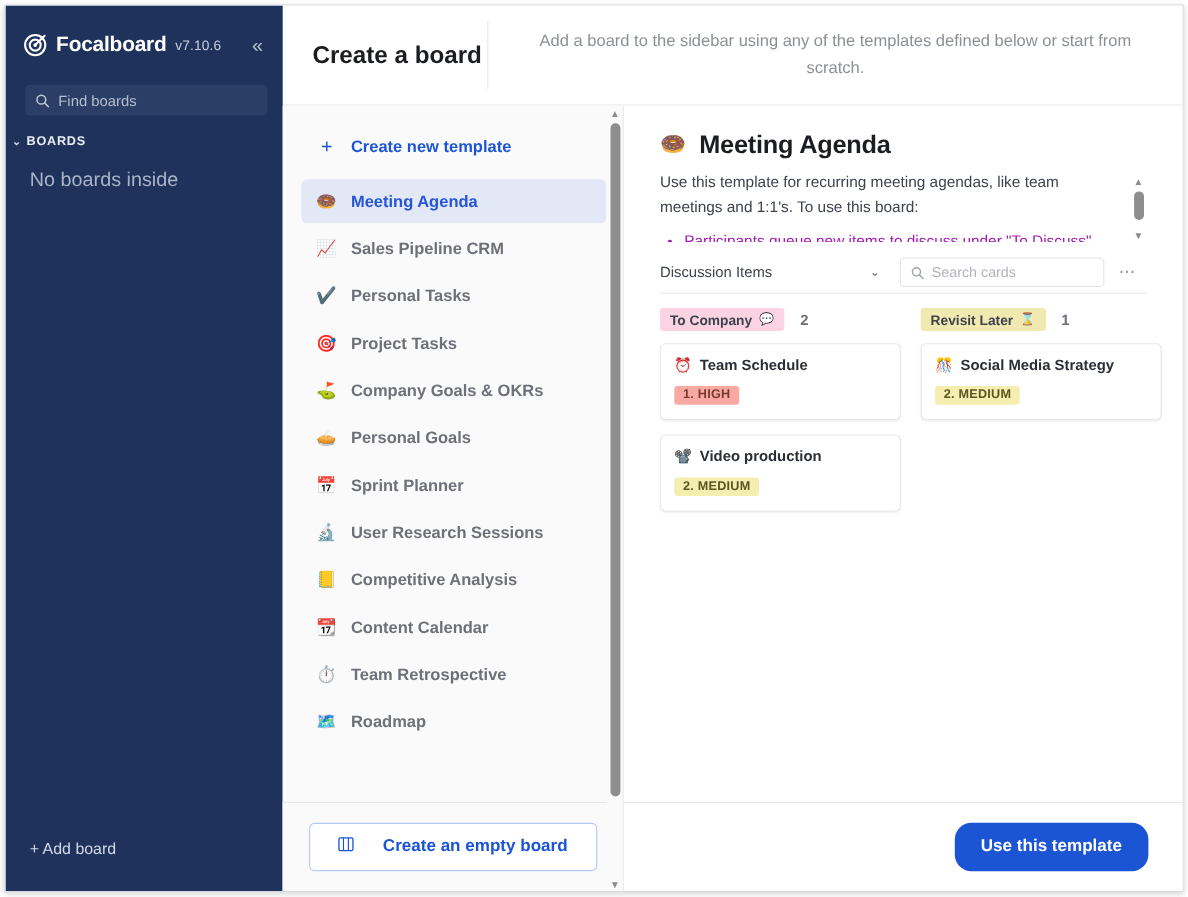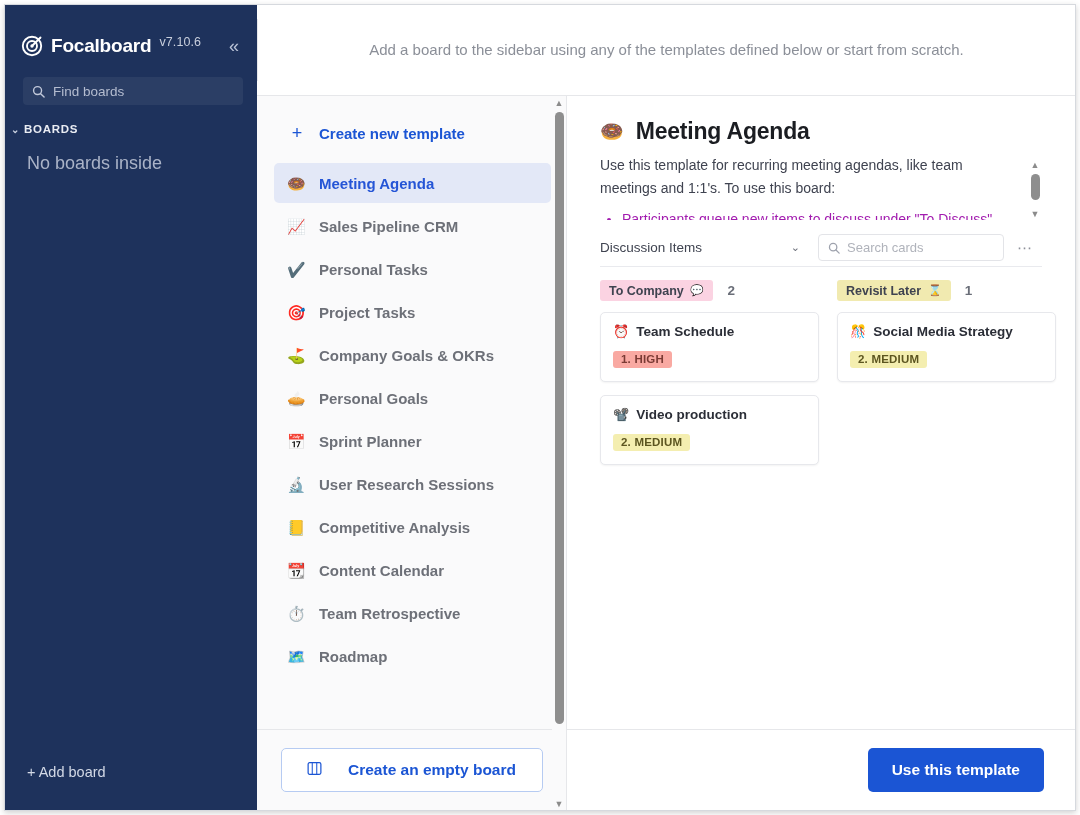--- a/index.html
+++ b/index.html
@@ -28,22 +28,22 @@
     width: 252px;
     flex: 0 0 252px;
     background: #1e325c;
     color: #ffffff;
     display: flex;
     flex-direction: column;
     position: relative;
   }
   .sidebar-top {
     display: flex;
-    align-items: flex-start;
-    padding: 30px 14px 0 16px;
+    align-items: center;
+    padding: 18px 14px 0 16px;
     height: 54px;
   }
   .logo-mark {
     width: 22px; height: 22px;
     flex: 0 0 22px;
     margin-right: 8px;
     position: relative;
   }
   .logo-mark svg { display: block; }
   .logo-text {
@@ -412,21 +412,21 @@
     border-top: 1px solid #e6e7ea;
     padding: 18px 31px 18px 0;
     display: flex;
     justify-content: flex-end;
   }
   .btn-primary {
     height: 44px;
     padding: 0 24px;
     background: #1b55d4;
     border: 0;
-    border-radius: 5px;
+    border-radius: 15px;
     color: #ffffff;
     font-size: 15.5px;
     font-weight: bold;
     font-family: "Liberation Sans", sans-serif;
     cursor: pointer;
   }
 </style>
 </head>
 <body>
 
@@ -466,20 +466,21 @@
     <div class="no-boards">No boards inside</div>
 
     <div class="sidebar-bottom">
       <div class="sb-link">+ Add board</div>
     </div>
   </div>
 
   <div class="dialog">
 
     <div class="dialog-header">
+      <div class="dlg-title">Create a board</div>
       <div class="dlg-sep"></div>
       <div class="dlg-sub">Add a board to the sidebar using any of the templates defined below or start from scratch.</div>
     </div>
 
     <div class="dialog-body">
 
       <div class="tpl-col">
         <div class="tpl-scroll" id="tpl-list">
           <div class="tpl-item create">
             <span class="tpl-icon">+</span>

